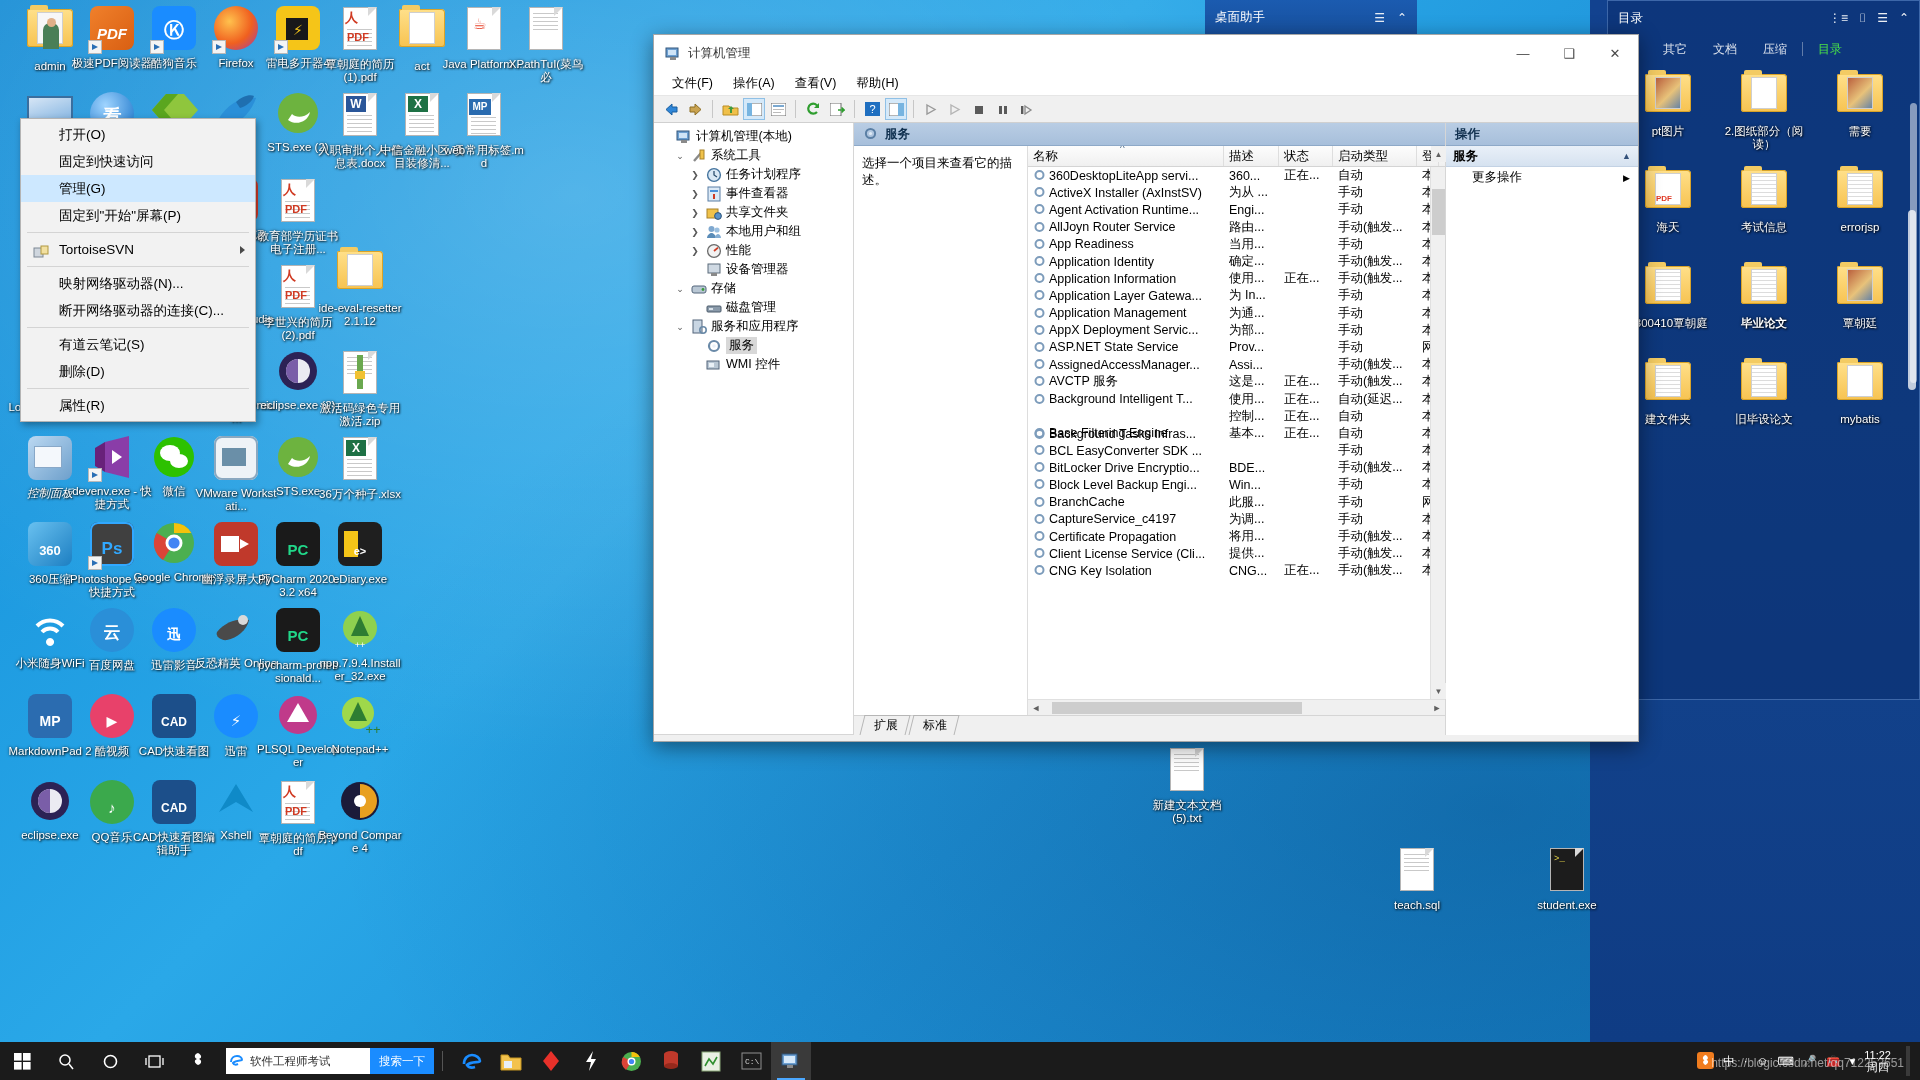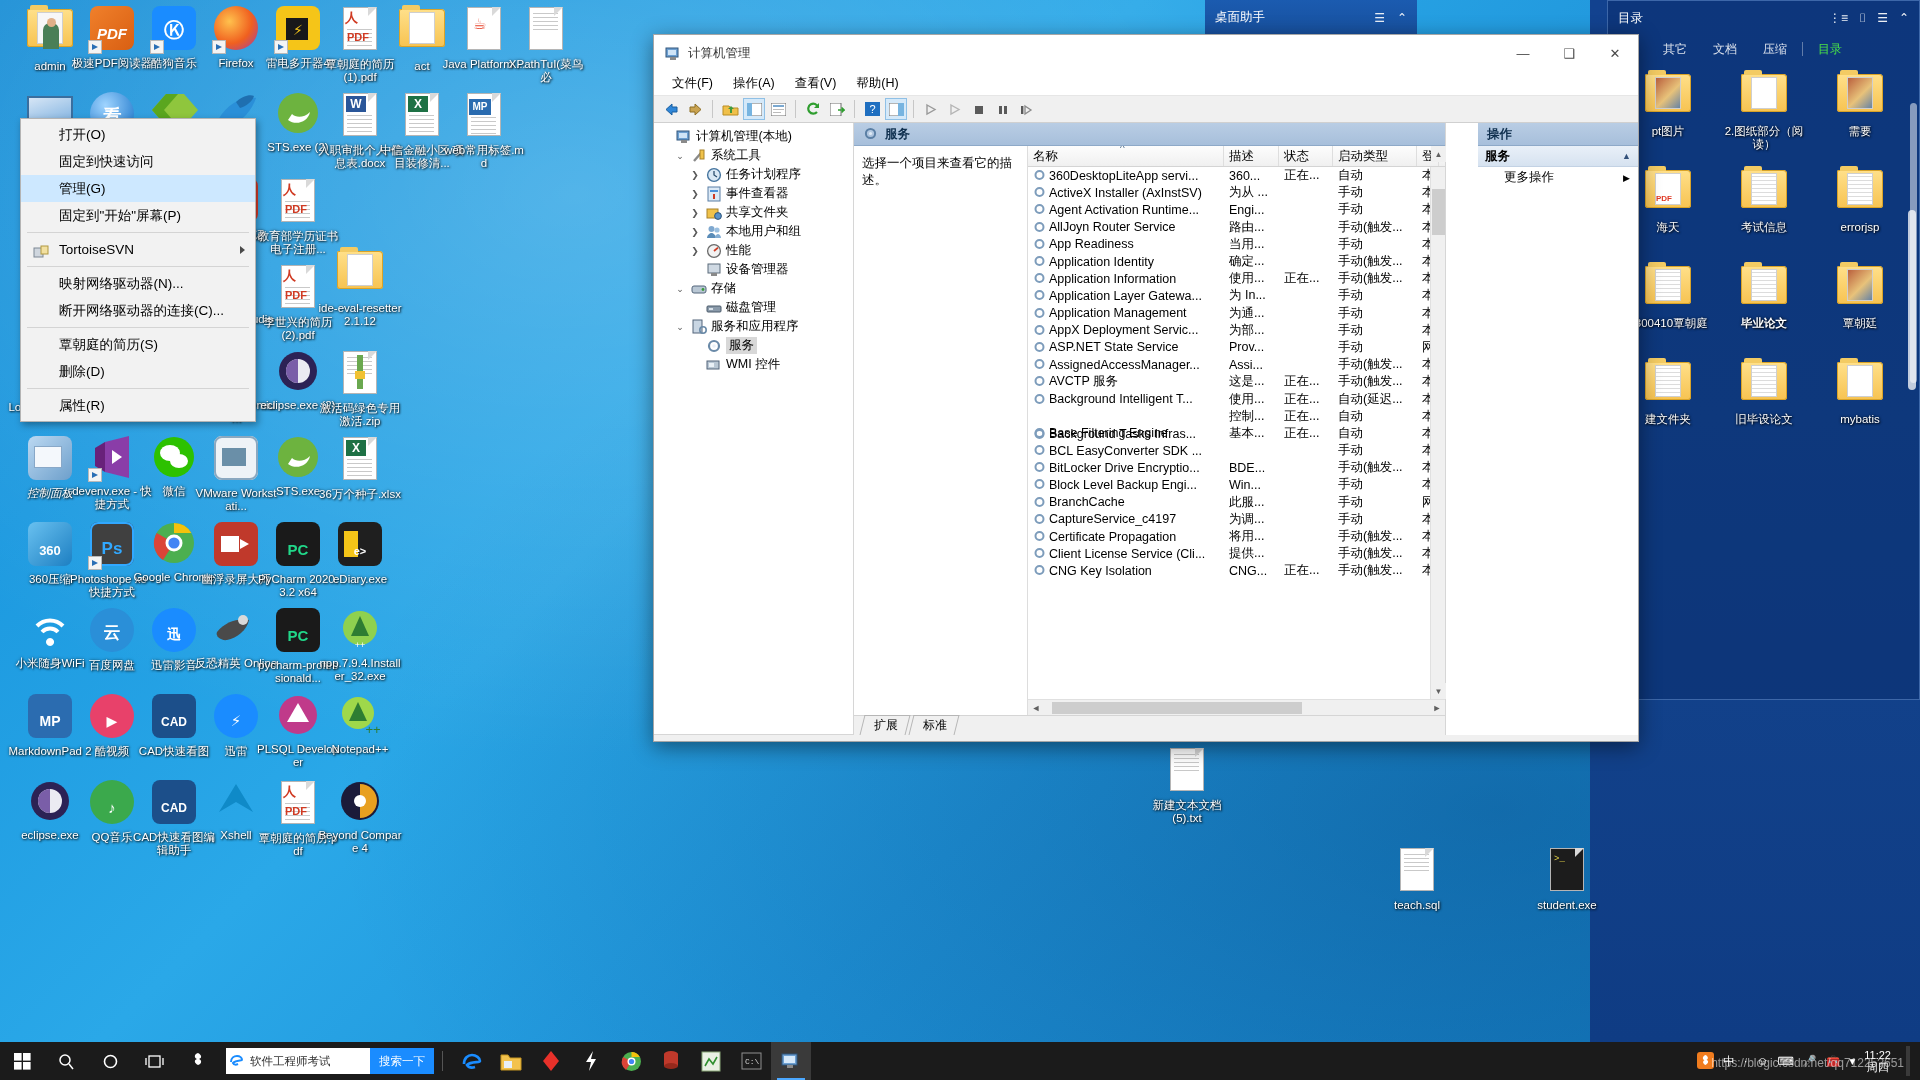--- a/index.html
+++ b/index.html
@@ -105,21 +105,21 @@
   .vscroll .up{top:-21px;} .vscroll .dn{bottom:0;}
   .hscroll{height:16px;background:#f0f0f0;border-top:1px solid #e0e0e0;display:flex;align-items:center;}
   .hscroll .ar{width:16px;text-align:center;font-size:9px;color:#606060;}
   .hscroll .trk{flex:1;height:14px;background:#f0f0f0;position:relative;}
   .hscroll .thumb{position:absolute;left:8px;top:1px;width:250px;height:12px;background:#cdcdcd;}
   .tabs{height:20px;background:#f0f0f0;display:flex;align-items:flex-end;padding-left:8px;
     border-top:1px solid #d5d5d5;}
   .tab{font-size:12px;padding:1px 9px 1px 11px;background:#f0f0f0;border:1px solid #b6b6b6;
     border-bottom:none;transform:skewX(-14deg);margin-right:3px;}
   .tab span{display:inline-block;transform:skewX(14deg);}
-  .pane-act{width:192px;background:#fff;font-size:12.5px;padding-left:32px;}
+  .pane-act{width:192px;background:#fff;font-size:12.5px;}
   .act-title{height:23px;background:linear-gradient(180deg,#b9cde4,#a7bfdb);display:flex;align-items:center;
     padding-left:9px;font-weight:bold;color:#10304f;border-bottom:1px solid #8ea9c8;}
   .act-sec{height:21px;background:linear-gradient(180deg,#e9f0f8,#d6e2f0);display:flex;align-items:center;
     padding:0 7px;font-weight:bold;border-bottom:1px solid #c3d2e4;}
   .act-sec .cv{margin-left:auto;font-size:9px;color:#33517a;}
   .act-item{height:21px;display:flex;align-items:center;padding-left:26px;}
   .act-item .arr{margin-left:auto;margin-right:8px;font-size:9px;}
 
   
   .assist{position:absolute;left:1205px;top:0;width:212px;height:35px;
@@ -1422,21 +1422,21 @@
     <div class="it"><span>固定到"开始"屏幕(P)</span></div>
     <div class="sep"></div>
     <div class="it"><span class="ic"><svg width="16" height="16">
           <rect x="1" y="4" width="9" height="9" fill="#cfd6de" stroke="#7d8794"></rect>
           <rect x="8" y="2" width="7" height="8" fill="#f2e0a0" stroke="#b09840"></rect>
         </svg></span><span>TortoiseSVN</span><span class="arr"></span></div>
     <div class="sep"></div>
     <div class="it"><span>映射网络驱动器(N)...</span></div>
     <div class="it"><span>断开网络驱动器的连接(C)...</span></div>
     <div class="sep"></div>
-    <div class="it"><span>覃朝庭的简历(S)</span></div>
+    <div class="it"><span>有道云笔记(S)</span></div>
     <div class="it"><span>删除(D)</span></div>
     <div class="sep"></div>
     <div class="it"><span>属性(R)</span></div>
   </div>
 
 <div class="taskbar">
   <div class="tb-btn">
     <svg width="17" height="17">
         <rect x="0" y="0" width="7.6" height="7.6" fill="#fff"></rect>
         <rect x="9" y="0" width="7.6" height="7.6" fill="#fff"></rect>

